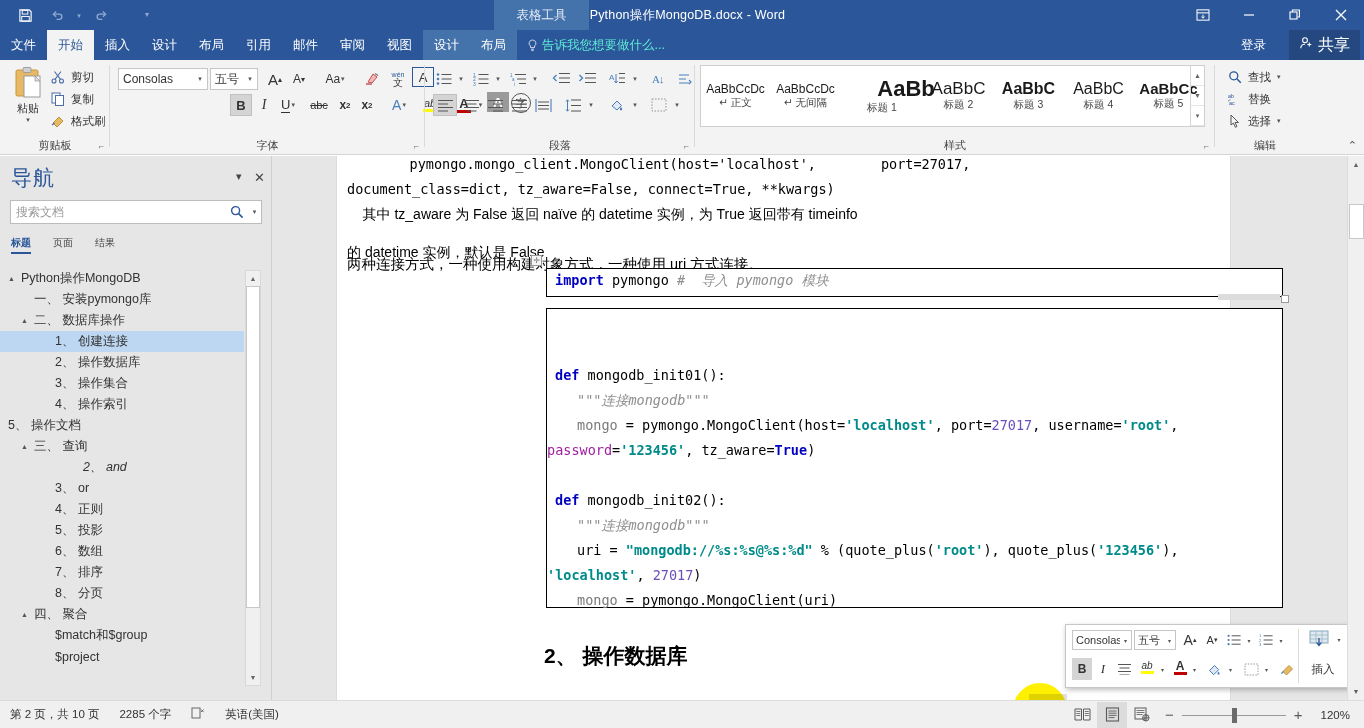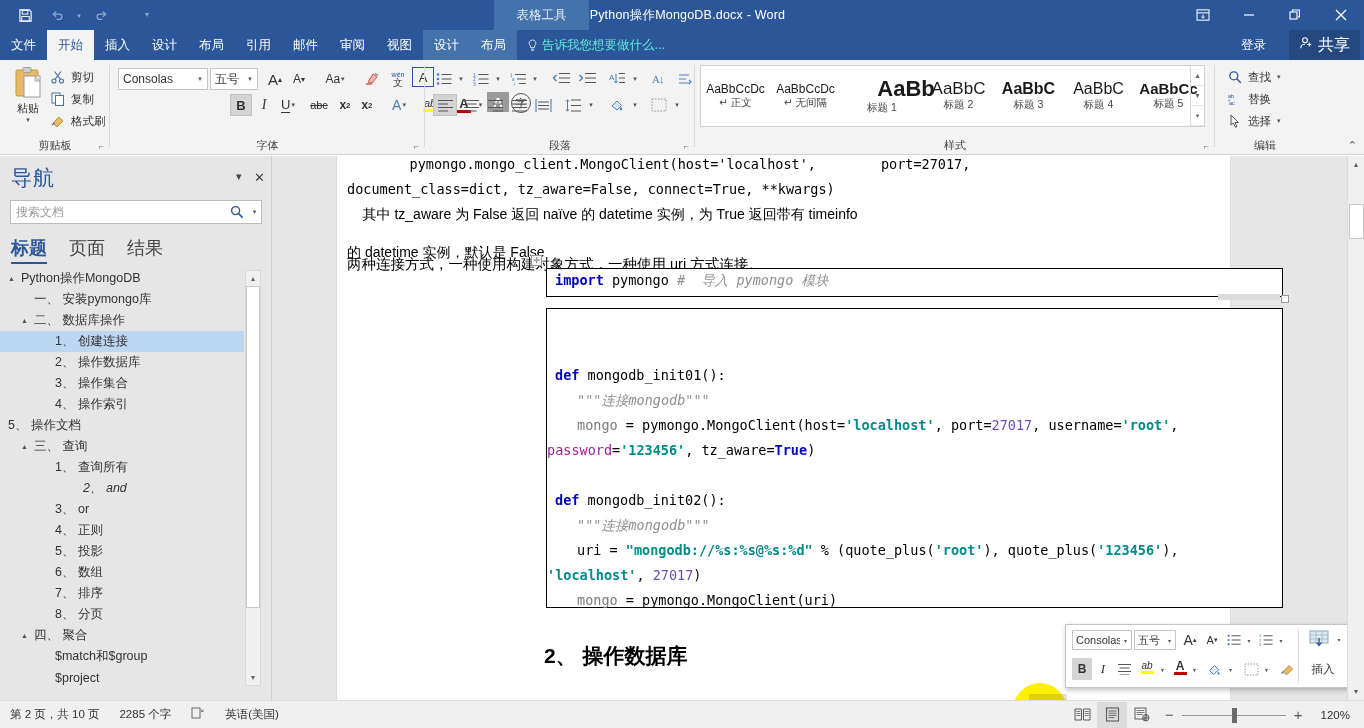--- a/index.html
+++ b/index.html
@@ -150,21 +150,21 @@
     font-size: 21px; color: #2b579a; font-weight: normal; letter-spacing: 1px;
   }
   .nav-hdr-btn { position: absolute; top: 14px; font-size: 11px; color: #444; cursor: default; }
   .nav-search {
     position: absolute; left: 10px; top: 44px; width: 252px; height: 24px;
     background: #fff; border: 1px solid #bcbcbc; display: flex; align-items: center;
   }
   .nav-search .ph { flex: 1; padding-left: 5px; font-size: 12px; color: #9a9a9a; }
   .nav-tabs {
     position: absolute; left: 11px; top: 80px; display: flex; gap: 22px;
-    font-size: 18px;
+    font-size: 10px;
   }
   .nav-tab { color: #444; padding-bottom: 2px; }
   .nav-tab.active { color: #2b579a; font-weight: bold; border-bottom: 2px solid #2b579a; }
   .nav-tree {
     position: absolute; left: 0; top: 112px; width: 244px; height: 424px;
     overflow: hidden; font-size: 12.5px; color: #333;
   }
   .tnode { display: flex; align-items: center; height: 21px; padding-left: 8px; white-space: nowrap; }
   .tnode.sel { background: #bdd6f2; }
   .tw { width: 13px; font-size: 7px; color: #555; display: inline-block; flex: 0 0 13px; }
@@ -755,23 +755,20 @@
       <div class="tnode" style="padding-left:55px;">
           <span>4、 操作索引</span>
         </div>
       <div class="tnode" style="">
           <span>5、 操作文档</span>
         </div>
       <div class="tnode" style="padding-left:21px;">
           <span class="tw">▲</span>
           <span>三、 查询</span>
         </div>
-      <div class="tnode" style="padding-left:55px;">
-          <span>1、 查询所有</span>
-        </div>
       <div class="tnode" style="padding-left:83px;font-style:italic;">
           <span>2、 and</span>
         </div>
       <div class="tnode" style="padding-left:55px;">
           <span>3、 or</span>
         </div>
       <div class="tnode" style="padding-left:55px;">
           <span>4、 正则</span>
         </div>
       <div class="tnode" style="padding-left:55px;">

